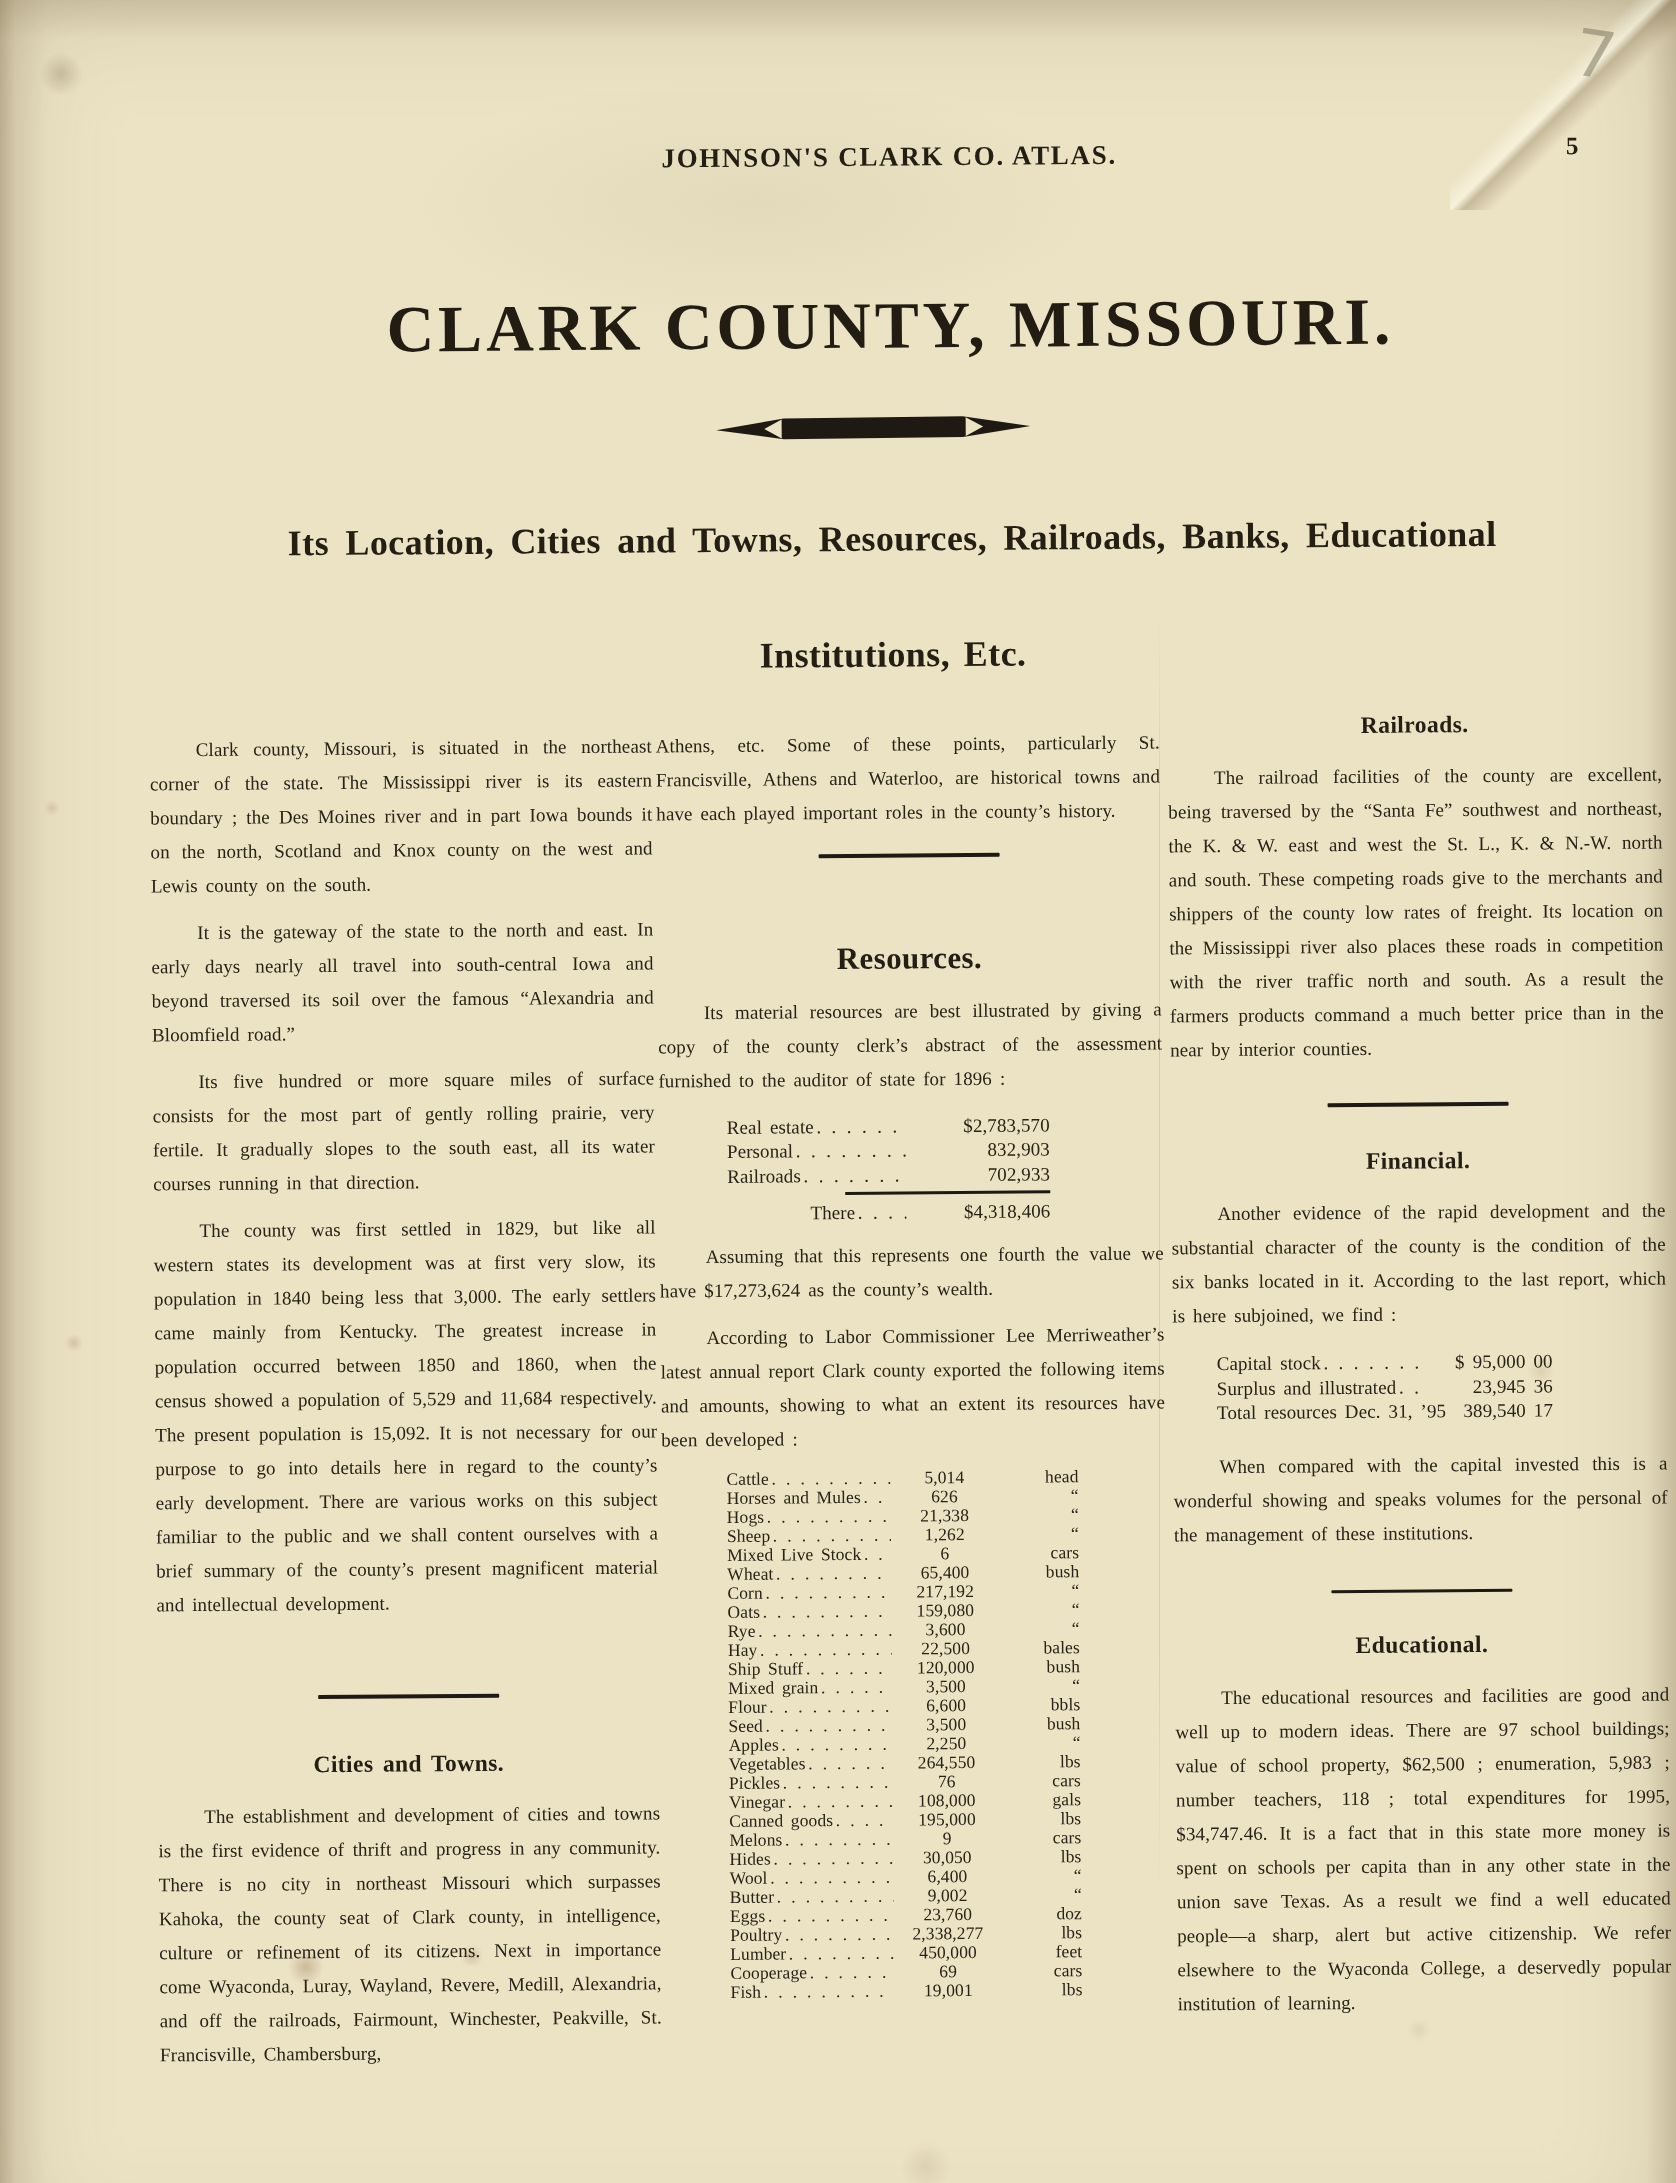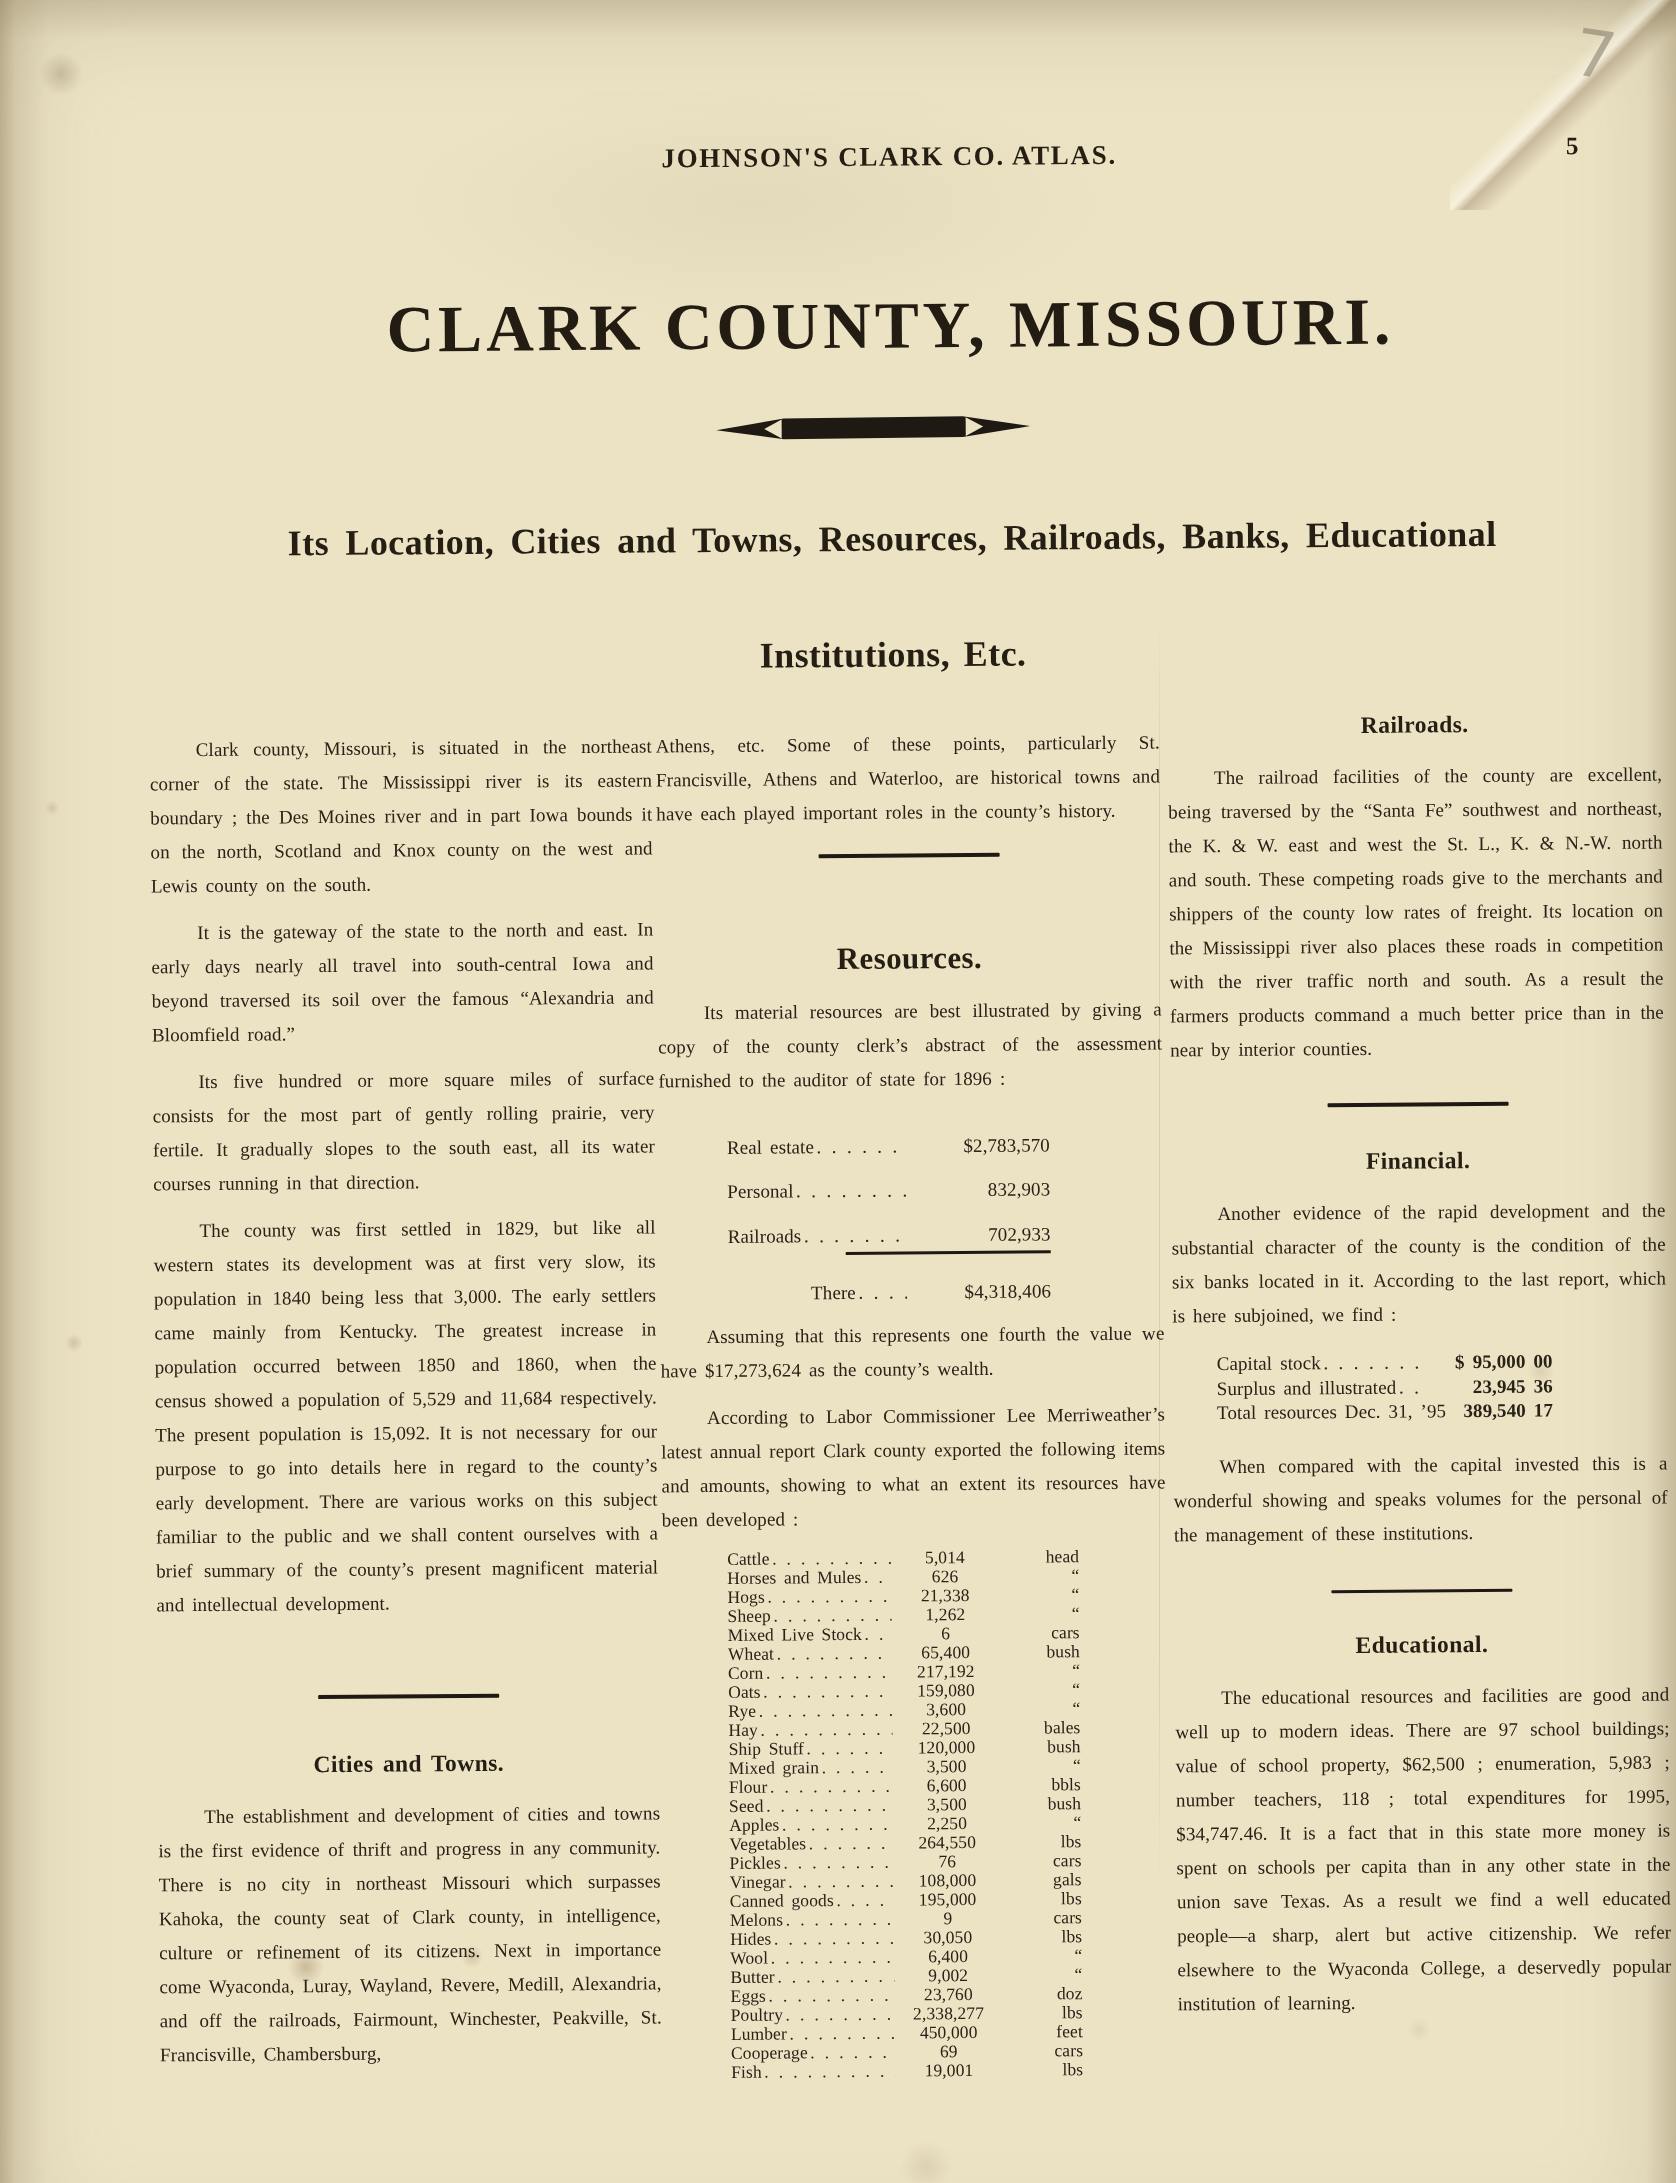--- a/index.html
+++ b/index.html
@@ -88,30 +88,30 @@
 
   .rule{width:181px;height:3.5px;background:#1e1913;margin:0 auto;border-radius:0.9px;}
   #col-left  .rule{margin-top:74px;margin-bottom:52px;}
   #col-mid   .rule{margin-top:24px;margin-bottom:83px;}
   .rule.r-fin{margin-top:37px;margin-bottom:41px;}
   .rule.r-edu{margin-top:39px;margin-bottom:39px;}
 
   
   .as-table{margin:17.5px 0 13px 68px;width:323px;}
   .as-row{display:flex;align-items:baseline;font-size:19px;line-height:24.5px;}
-  .as-row .lbl{white-space:nowrap;margin-top:20px;}
+  .as-row .lbl{white-space:nowrap;}
   .as-row .val{width:144px;text-align:right;white-space:nowrap;}
   .as-row.total{margin-top:6.1px;}
   .as-row.total .lbl{padding-left:83px;}
   .as-rule{width:205px;height:2.6px;background:#1e1913;margin:4.4px 0 0 auto;}
 
   .bk-table{margin:19.6px 0 24px 44px;width:336px;}
   .bk-row{display:flex;align-items:baseline;font-size:19px;line-height:24.5px;}
   .bk-row .lbl{white-space:nowrap;}
-  .bk-row .val{width:131px;text-align:right;white-space:nowrap;font-weight:bold;}
+  .bk-row .val{width:131px;text-align:right;white-space:nowrap;}
 
   .ex-table{margin:10.5px 0 0 65px;width:352px;}
   .ex-row{display:flex;align-items:baseline;font-size:17.5px;line-height:19px;}
   .ex-row .lbl{white-space:nowrap;}
   .ex-row .val{width:107px;text-align:center;white-space:nowrap;}
   .ex-row .unit{width:72px;padding-left:8.7px;text-align:right;white-space:nowrap;}
 
   .leader{flex:1;overflow:hidden;white-space:nowrap;padding:0 2.6px;}
   .leader::after{
     content:". . . . . . . . . . . . . . . . . . . . . . . . . . . . . . . . . . . .";

